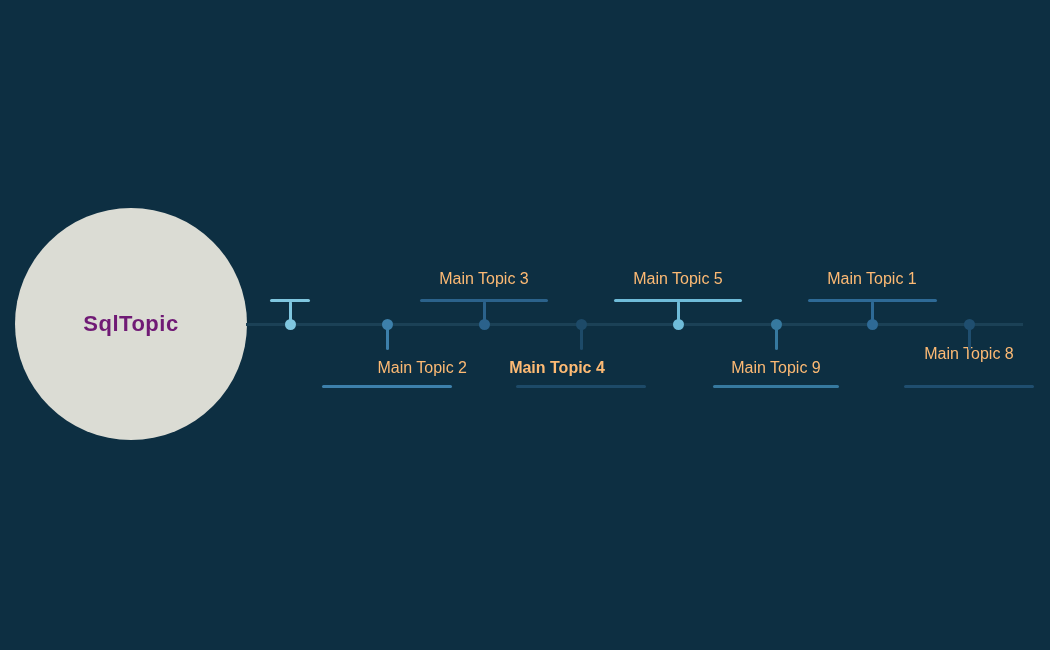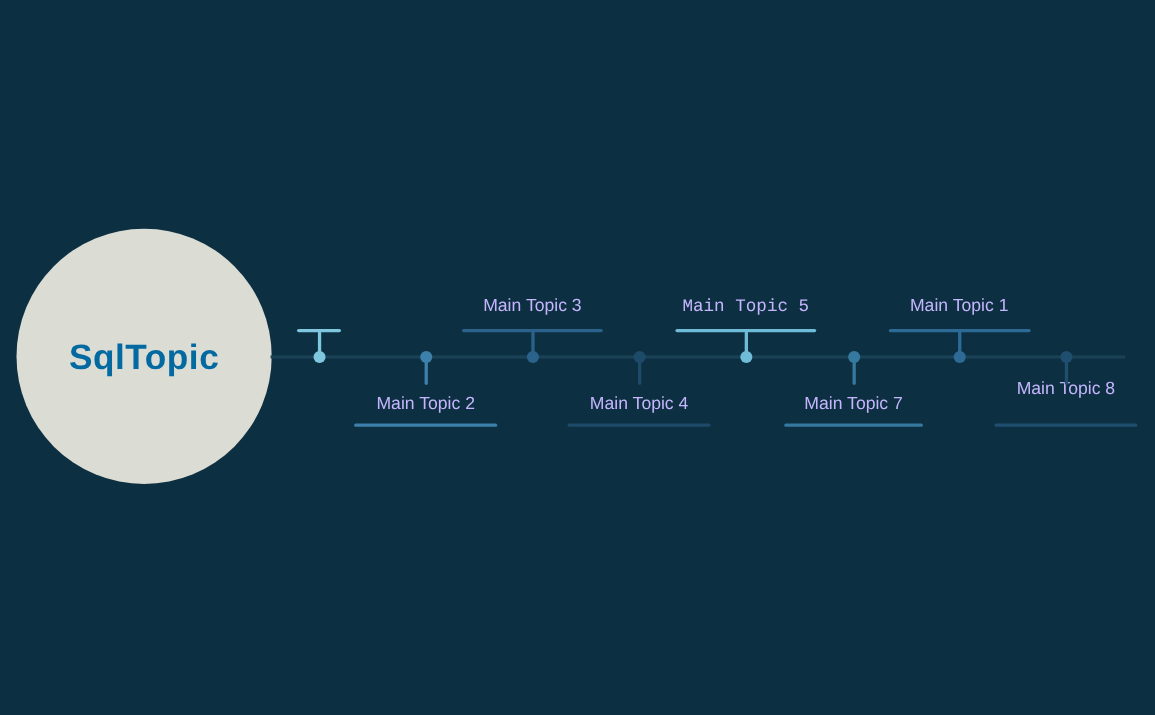--- a/index.html
+++ b/index.html
@@ -16,39 +16,39 @@
   
   .central {
     position: absolute;
     left: 15px; top: 208px;
     width: 232px; height: 232px;
     border-radius: 50%;
     background: #dbdcd4;
     display: flex; align-items: center; justify-content: center;
   }
   .central span {
-    color: #0369a1;
-    font-size: 32px;
+    color: #701a75;
+    font-size: 22px;
     font-weight: 600;
     letter-spacing: 0.5px;
   }
   
   .timeline {
     position: absolute;
     left: 246px; top: 323px;
     width: 777px; height: 3px;
     background: #1b4156;
   }
   
   .topic { position: absolute; left: 0; top: 0; }
   .t-label {
     position: absolute;
     width: 160px;
     text-align: center;
-    color: #c4b5fd;
+    color: #fdba74;
     font-size: 16px;
     font-weight: 500;
     line-height: 20px;
     white-space: nowrap;
   }
   .t-underline {
     position: absolute;
     height: 3px;
     border-radius: 2px;
   }
@@ -76,49 +76,49 @@
 
   <div id="topics">
   <div class="topic">
     <div class="t-label" style="left: 210px; top: 269px;"></div>
     <div class="t-underline" style="background: rgb(127, 198, 223); width: 40px; left: 270px; top: 299px;"></div>
     <div class="t-stem" style="background: rgb(127, 198, 223); left: 288.5px; top: 301px; height: 23px;"></div>
     <div class="t-dot" style="background: rgb(127, 198, 223); left: 284.5px; top: 318.5px;"></div>
   </div>
 
   <div class="topic">
-    <div class="t-label" style="left: 307px; top: 358px;">Main Topic 2</div>
+    <div class="t-label" style="left: 307px; top: 358px; text-align: right;">Main Topic 2</div>
     <div class="t-underline" style="background: rgb(61, 128, 171); width: 130px; left: 322px; top: 385px;"></div>
     <div class="t-stem" style="background: rgb(61, 128, 171); left: 385.5px; top: 324px; height: 26px;"></div>
     <div class="t-dot" style="background: rgb(61, 128, 171); left: 381.5px; top: 318.5px;"></div>
   </div>
 
   <div class="topic">
     <div class="t-label" style="left: 404px; top: 269px;">Main Topic 3</div>
     <div class="t-underline" style="background: rgb(43, 98, 139); width: 128px; left: 420px; top: 299px;"></div>
     <div class="t-stem" style="background: rgb(43, 98, 139); left: 482.5px; top: 301px; height: 23px;"></div>
     <div class="t-dot" style="background: rgb(43, 98, 139); left: 478.5px; top: 318.5px;"></div>
   </div>
 
   <div class="topic">
-    <div class="t-label" style="left: 501px; top: 358px;">Main Topic 4</div>
+    <div class="t-label" style="left: 477px; top: 358px; font-weight: bold;">Main Topic 4</div>
     <div class="t-underline" style="background: rgb(29, 74, 104); width: 130px; left: 516px; top: 385px;"></div>
     <div class="t-stem" style="background: rgb(29, 74, 104); left: 579.5px; top: 324px; height: 26px;"></div>
     <div class="t-dot" style="background: rgb(29, 74, 104); left: 575.5px; top: 318.5px;"></div>
   </div>
 
   <div class="topic">
-    <div class="t-label" style="left: 598px; top: 269px; font-family: Liberation Mono, monospace;">Main Topic 5</div>
+    <div class="t-label" style="left: 598px; top: 269px;">Main Topic 5</div>
     <div class="t-underline" style="background: rgb(111, 188, 217); width: 128px; left: 614px; top: 299px;"></div>
     <div class="t-stem" style="background: rgb(111, 188, 217); left: 676.5px; top: 301px; height: 23px;"></div>
     <div class="t-dot" style="background: rgb(111, 188, 217); left: 672.5px; top: 318.5px;"></div>
   </div>
 
   <div class="topic">
-    <div class="t-label" style="left: 696px; top: 358px;">Main Topic 7</div>
+    <div class="t-label" style="left: 696px; top: 358px;">Main Topic 9</div>
     <div class="t-underline" style="background: rgb(54, 121, 159); width: 126px; left: 713px; top: 385px;"></div>
     <div class="t-stem" style="background: rgb(54, 121, 159); left: 774.5px; top: 324px; height: 26px;"></div>
     <div class="t-dot" style="background: rgb(54, 121, 159); left: 770.5px; top: 318.5px;"></div>
   </div>
 
   <div class="topic">
     <div class="t-label" style="left: 792px; top: 269px;">Main Topic 1</div>
     <div class="t-underline" style="background: rgb(46, 106, 150); width: 129px; left: 807.5px; top: 299px;"></div>
     <div class="t-stem" style="background: rgb(46, 106, 150); left: 870.5px; top: 301px; height: 23px;"></div>
     <div class="t-dot" style="background: rgb(46, 106, 150); left: 866.5px; top: 318.5px;"></div>

